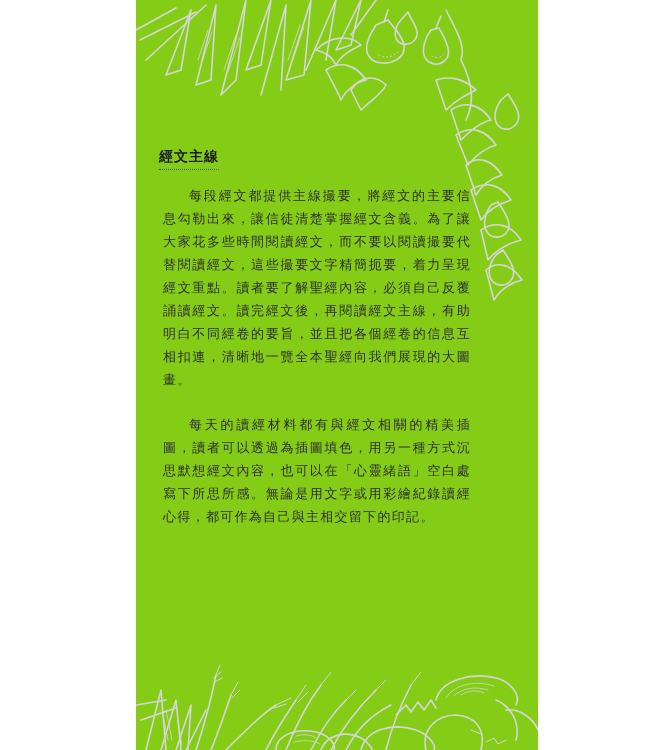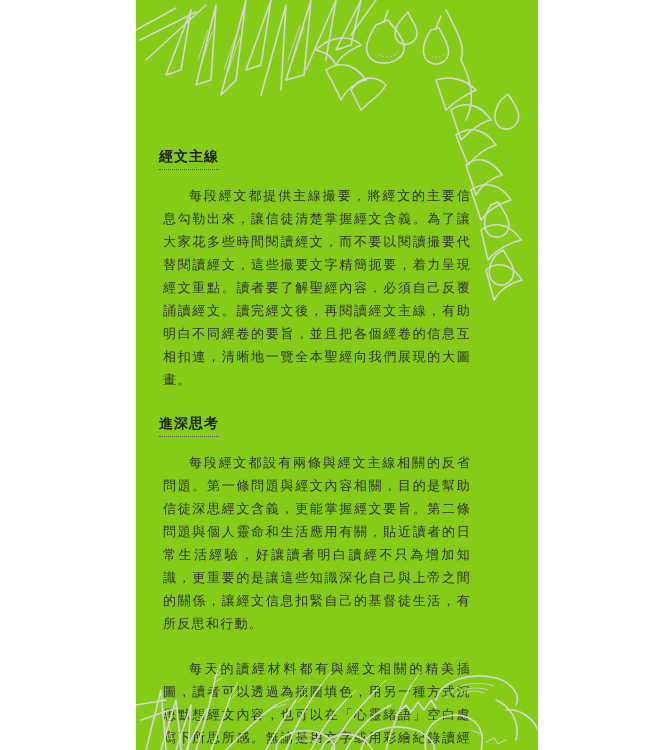--- a/index.html
+++ b/index.html
@@ -109,24 +109,20 @@
       <path d="M365 100 C358 110, 356 122, 365 128 C375 132, 385 124, 382 112 C380 106, 376 100, 372 94 Z"></path>
     </svg>
   </div>
 
   <div class="content">
     <div class="section">
       <div class="section-heading">經文主線</div>
       <p class="section-body">每段經文都提供主線撮要，將經文的主要信息勾勒出來，讓信徒清楚掌握經文含義。為了讓大家花多些時間閱讀經文，而不要以閱讀撮要代替閱讀經文，這些撮要文字精簡扼要，着力呈現經文重點。讀者要了解聖經內容，必須自己反覆誦讀經文。讀完經文後，再閱讀經文主線，有助明白不同經卷的要旨，並且把各個經卷的信息互相扣連，清晰地一覽全本聖經向我們展現的大圖畫。</p>
     </div>
 
-    <div class="section">
-      <div class="section-heading">進深思考</div>
-      <p class="section-body">每段經文都設有兩條與經文主線相關的反省問題。第一條問題與經文內容相關，目的是幫助信徒深思經文含義，更能掌握經文要旨。第二條問題與個人靈命和生活應用有關，貼近讀者的日常生活經驗，好讓讀者明白讀經不只為增加知識，更重要的是讓這些知識深化自己與上帝之間的關係，讓經文信息扣緊自己的基督徒生活，有所反思和行動。</p>
-    </div>
 
     <div class="section">
       <p class="section-body">每天的讀經材料都有與經文相關的精美插圖，讀者可以透過為插圖填色，用另一種方式沉思默想經文內容，也可以在「心靈緒語」空白處寫下所思所感。無論是用文字或用彩繪紀錄讀經心得，都可作為自己與主相交留下的印記。</p>
     </div>
   </div>
 
   <div class="deco deco-bottom">
     <svg width="402" height="90" viewBox="0 0 402 90" fill="none" stroke="#d6d6d6" stroke-width="1.6" stroke-linejoin="round" stroke-linecap="round">
 
       <path d="M0 45 L30 40 M5 60 L40 48"></path>

